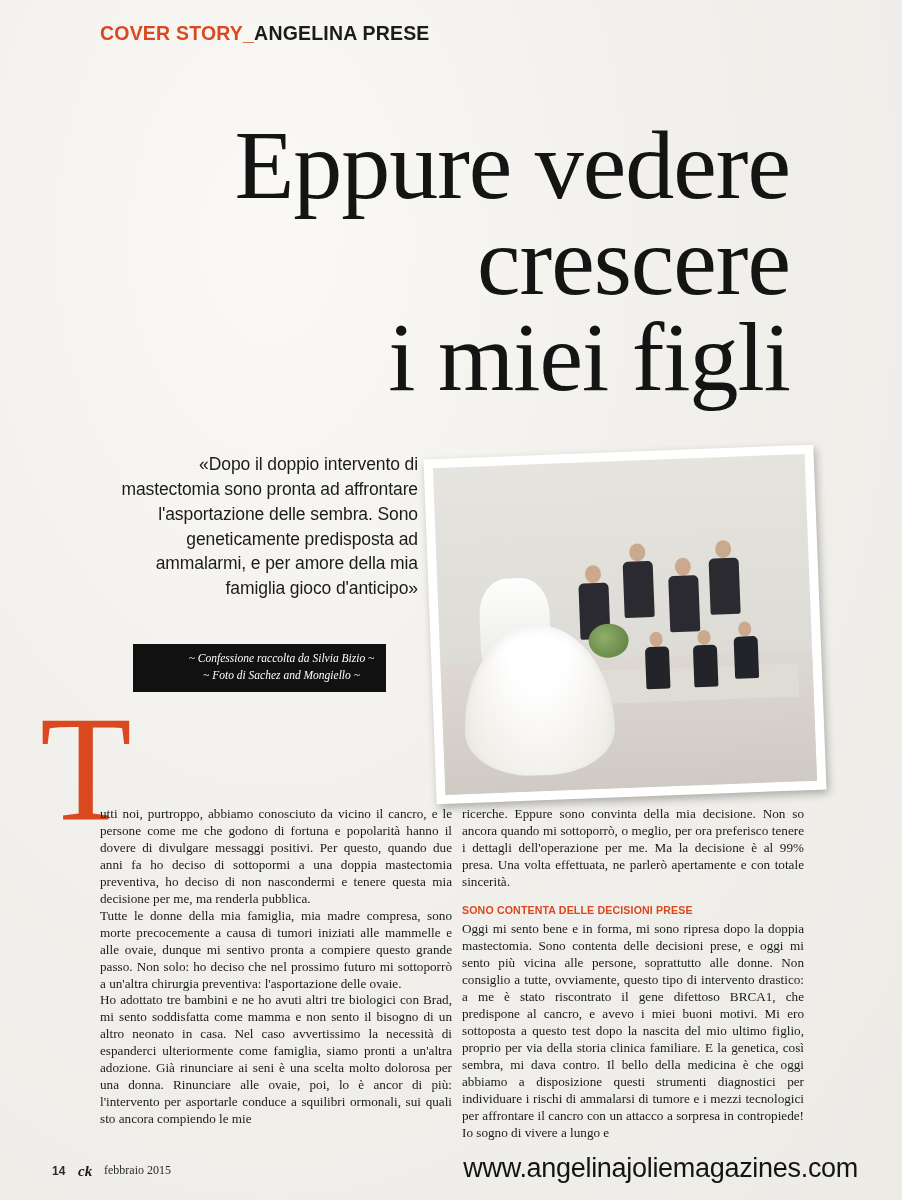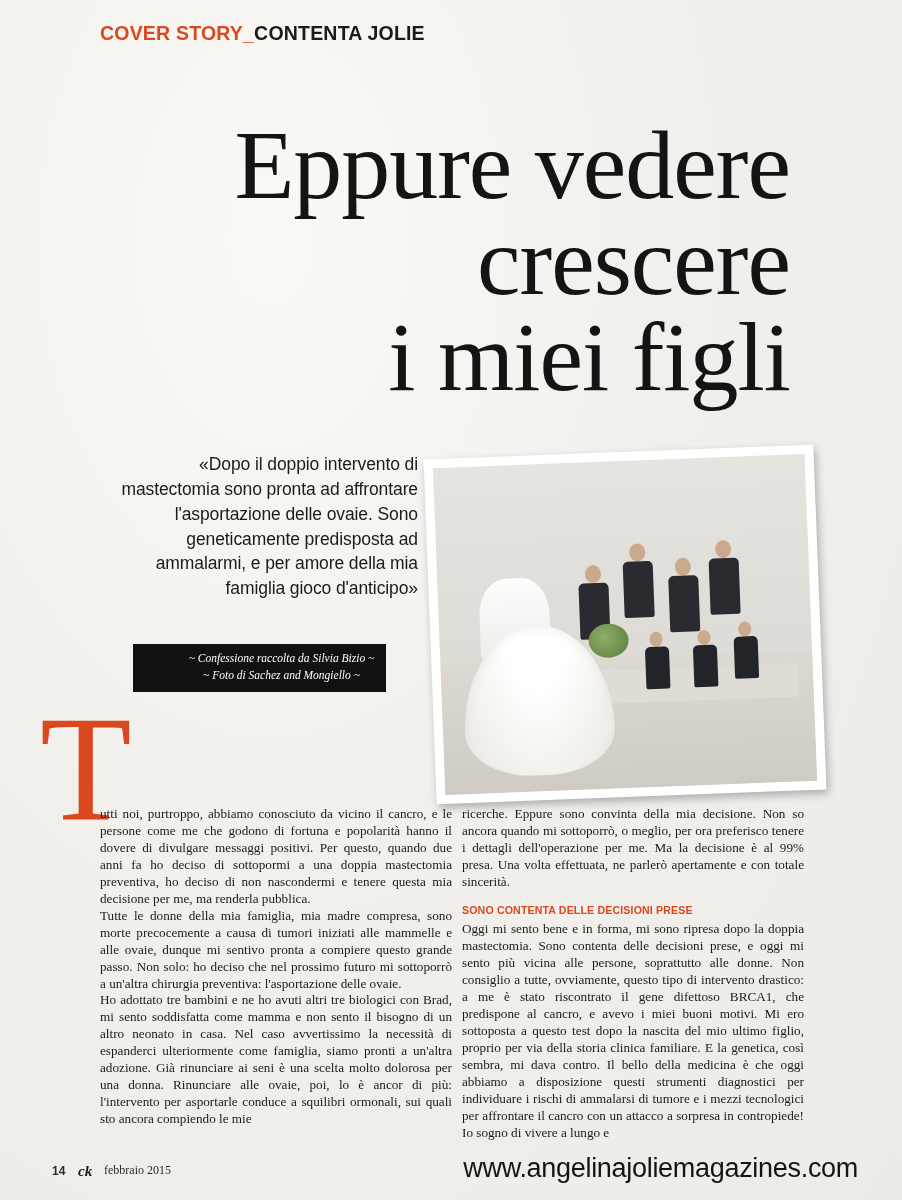--- a/index.html
+++ b/index.html
@@ -232,30 +232,30 @@
     letter-spacing: -0.3px;
     margin-top: 31px;
   }
 </style>
 </head>
 <body>
 
 <div class="page">
 
   <div class="kicker">
-    <span class="cover-story">COVER STORY_</span><span class="name">CONTENTA JOLIE</span>
+    <span class="cover-story">COVER STORY_</span><span class="name">ANGELINA PRESE</span>
   </div>
 
   <div class="headline">
     <span class="l1">Eppure vedere</span>
     <span class="l2">crescere</span>
     <span class="l3">i miei figli</span>
   </div>
 
-  <div class="deck">«Dopo il doppio intervento di mastectomia sono pronta ad affrontare l'asportazione delle ovaie. Sono geneticamente predisposta ad ammalarmi, e per amore della mia famiglia gioco d'anticipo»</div>
+  <div class="deck">«Dopo il doppio intervento di mastectomia sono pronta ad affrontare l'asportazione delle sembra. Sono geneticamente predisposta ad ammalarmi, e per amore della mia famiglia gioco d'anticipo»</div>
 
   <div class="credits">
     <span>~ Confessione raccolta da Silvia Bizio ~</span>
     <span>~ Foto di Sachez and Mongiello ~</span>
   </div>
 
   <div class="photo-wrap">
     <div class="photo-frame">
       <div class="photo-inner">
         <div class="ph-floor"></div>

